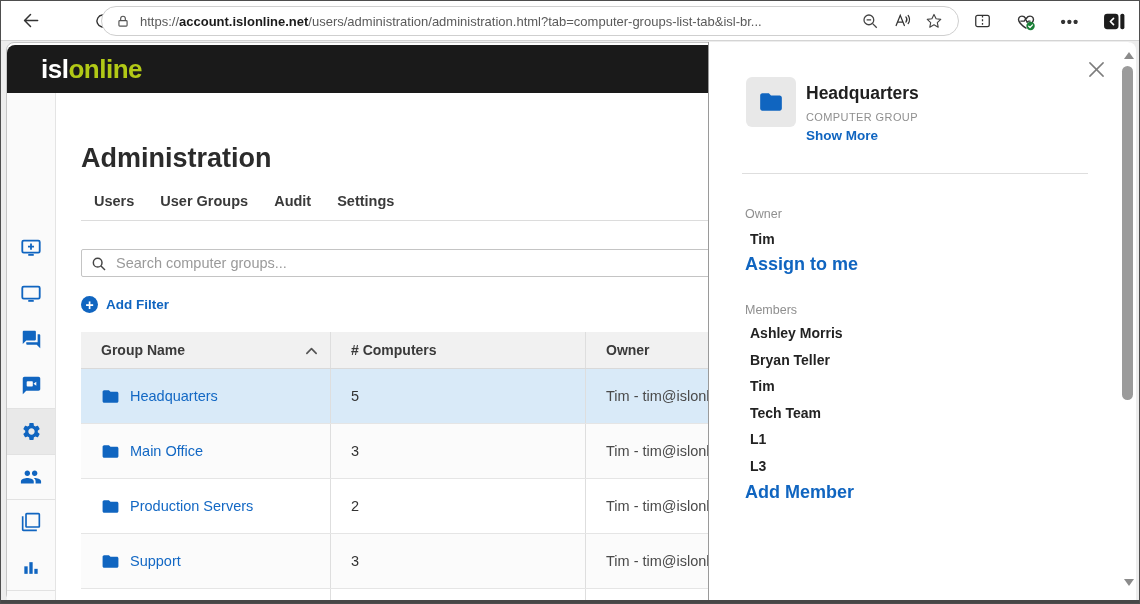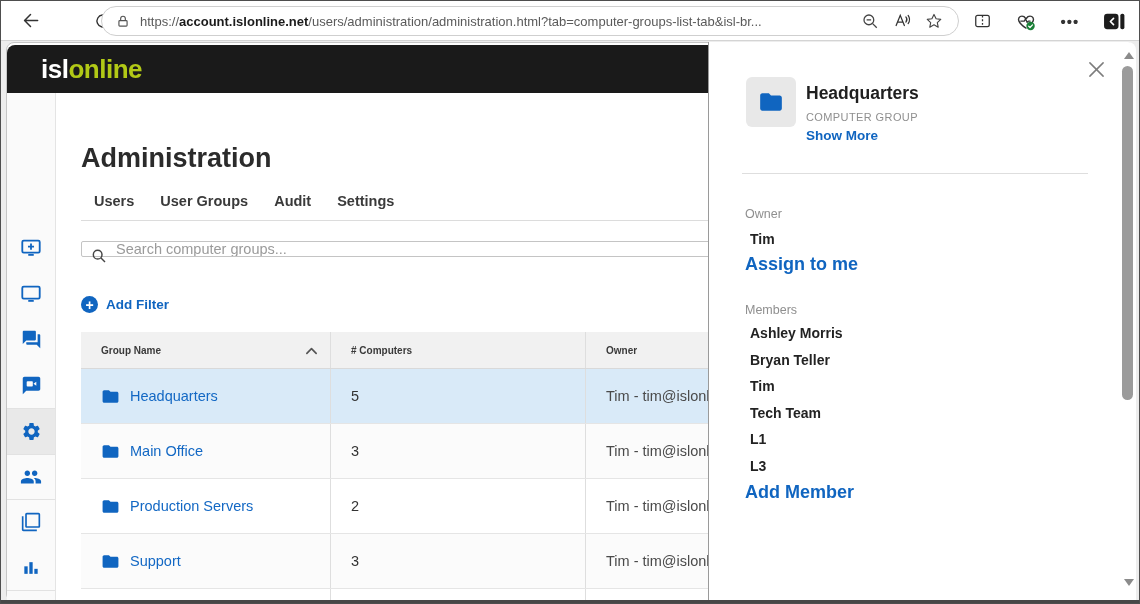--- a/index.html
+++ b/index.html
@@ -39,35 +39,35 @@
                justify-content:center; color:#1065c0; cursor:pointer; }
   .rail-item.active { background:#e9e9e9; }
   .rail-div { position:absolute; left:0; width:48px; height:1px; background:#e2e2e2; }
 
   
   .content { position:absolute; left:55px; top:92px; width:652px; bottom:3px; background:#fff; overflow:hidden; z-index:2; }
   .page-title { position:absolute; left:25px; top:50px; font-size:27px; font-weight:700; color:#2b2b2b; }
   .tabs { position:absolute; left:25px; top:100px; width:627px; display:flex; border-bottom:1px solid #dcdcdc; }
   .tab { padding:0 13px 11px; font-size:14.5px; font-weight:700; color:#3a3a3a; cursor:pointer; white-space:nowrap; }
   .tab.active { color:#1065c0; border-bottom:2px solid #5a5a5a; margin-bottom:-1px; }
-  .searchbox { position:absolute; left:25px; top:148px; width:700px; height:16px; border:1px solid #c4c4c4;
+  .searchbox { position:absolute; left:25px; top:156px; width:700px; height:28px; border:1px solid #c4c4c4;
                border-radius:2px; background:#fff; display:flex; align-items:center; }
   .searchbox svg { position:absolute; left:9px; top:6px; }
   .searchbox input { border:none; outline:none; width:100%; height:100%; padding-left:34px; font-size:14.5px;
                      font-family:"Liberation Sans", sans-serif; color:#333; background:transparent; }
   .searchbox input::placeholder { color:#9a9a9a; }
   .add-filter { position:absolute; left:25px; top:203px; display:flex; align-items:center; gap:8px; cursor:pointer; }
   .plus-circle { width:17px; height:17px; border-radius:50%; background:#1065c0; color:#fff; font-size:14px;
                  font-weight:700; display:flex; align-items:center; justify-content:center; line-height:1; }
   .add-filter span.lbl { font-size:13.5px; font-weight:700; color:#1065c0; }
 
   .grid { position:absolute; left:25px; top:239px; width:920px; }
   .trow { display:flex; border-bottom:1px solid #e5e5e5; }
   .thead { background:#f1f1f1; border-bottom:1px solid #d9d9d9; height:37px; }
-  .thead .cell { font-size:10px; font-weight:700; color:#3a3a3a; }
+  .thead .cell { font-size:14px; font-weight:700; color:#3a3a3a; }
   .cell { display:flex; align-items:center; padding-left:20px; border-right:1px solid #dedede; white-space:nowrap; overflow:hidden; }
   .c1 { width:250px; justify-content:space-between; padding-right:12px; }
   .c2 { width:255px; }
   .c3 { width:415px; border-right:none; }
   .drow { height:55px; background:#fff; }
   .drow.alt { background:#fbfbfb; }
   .drow.selected { background:#d9eaf8; }
   .drow .c1 { justify-content:flex-start; gap:10px; }
   .group-link { font-size:14.5px; color:#1368c4; cursor:pointer; }
   .drow .c2 { font-size:14.5px; color:#333; }

